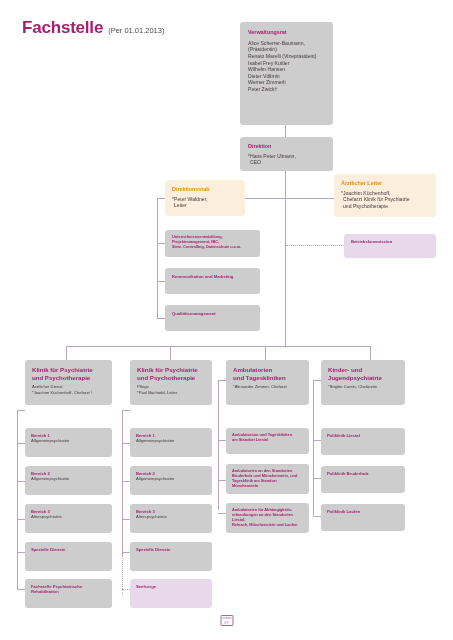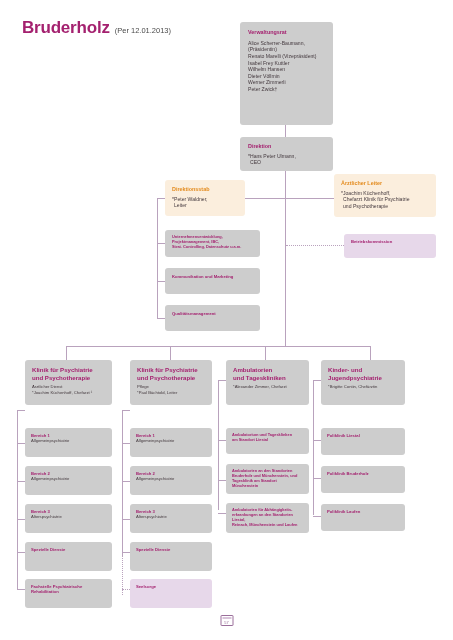--- a/index.html
+++ b/index.html
@@ -60,22 +60,22 @@
   .folio-bar{
     position:absolute;left:1px;right:1px;top:1px;height:2px;background:#d9c4da;
   }
 </style>
 </head>
 <body>
 
 <div class="page">
 
   <div class="title-wrap">
-    <span class="title">Bruderholz</span>
-    <span class="title-sub">(Per 12.01.2013)</span>
+    <span class="title">Fachstelle</span>
+    <span class="title-sub">(Per 01.01.2013)</span>
   </div>
 
   <div class="ln v" style="left:285px;top:125px;height:12px;"></div>
 
   <div class="ln v" style="left:285px;top:171px;height:175px;"></div>
 
   <div class="ln h" style="left:245px;top:198px;width:41px;"></div>
 
   <div class="ln h" style="left:285px;top:198px;width:49px;"></div>
 

